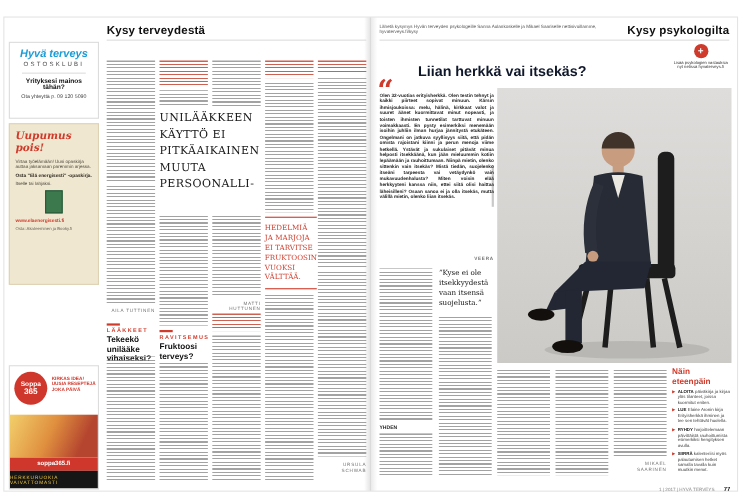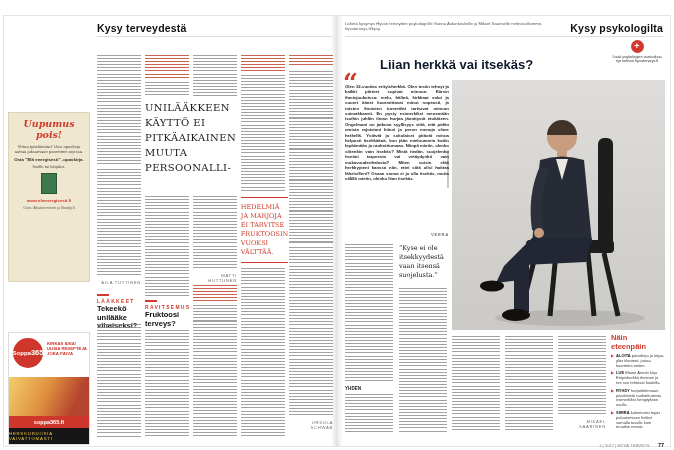--- a/index.html
+++ b/index.html
@@ -35,34 +35,41 @@
 <body>
 
 <div id="canvas">
 
   <div class="abs pageframe" style="left:3px;top:15px;width:668px;height:432px"></div>
   <div class="abs gutter" style="left:331px;top:16px;width:12px;height:430px"></div>
 
   <div class="abs hdr" style="left:97px;top:22px">Kysy terveydestä</div>
   <div class="abs rule" style="left:97px;top:36px;width:236px"></div>
 
-
-  <div class="abs ad" style="left:8px;top:112px;width:82px;height:170px;padding:5px;background:#f0e7d1;border-color:#ded2b5;text-align:center">
+  <div class="abs ad" style="left:8px;top:38px;width:82px;height:70px;padding:5px;text-align:center">
+    <div style="font-style:italic;font-weight:700;font-size:10px;color:#1a9cd7">Hyvä terveys</div>
+    <div style="font-size:5.5px;letter-spacing:2px;color:#444;margin-top:1px">OSTOSKLUBI</div>
+    <div class="rule" style="margin:4px 6px"></div>
+    <div style="font-size:6px;font-weight:700;color:#111">Yrityksesi mainos tähän?</div>
+    <div style="font-size:4.8px;color:#444;margin-top:3px">Ota yhteyttä p. 09 120 5090</div>
+  </div>
+
+  <div class="abs ad" style="left:8px;top:112px;width:82px;height:147px;padding:5px;background:#f0e7d1;border-color:#ded2b5;">
     <div style="font-family:'DejaVu Serif',serif;font-style:italic;font-weight:700;font-size:9.5px;color:#cf3a2a">Uupumus pois!</div>
     <div style="font-size:4.2px;line-height:5px;color:#4d483b;margin-top:4px">Virtaa työelämään! Uusi opaskirja auttaa jaksamaan paremmin arjessa.</div>
     <div style="font-size:4.4px;font-weight:700;color:#2e2a20;margin-top:3px">Osta ”Elä energisesti” -opaskirja.</div>
     <div style="font-size:4.2px;color:#4d483b;margin-top:2px">Itselle tai lahjaksi.</div>
     <div style="width:16px;height:21px;margin:4px auto 0;background:#3c7a4d;border:1px solid #28573a"></div>
     <div style="font-size:4.4px;font-weight:700;color:#cf3a2a;margin-top:4px">www.elaenergisesti.fi</div>
     <div style="font-size:3.9px;color:#6b6353;margin-top:2px">Osta: Akateeminen ja Booky.fi</div>
   </div>
 
 
   <div class="abs ad" style="left:8px;top:332px;width:82px;height:113px;position:absolute">
-    <div class="abs" style="left:4px;top:5px;width:30px;height:30px;border-radius:50%;background:#d0372c;color:#fff;display:flex;flex-direction:row;align-items:center;justify-content:center;line-height:6px">
+    <div class="abs" style="left:4px;top:5px;width:30px;height:30px;border-radius:50%;background:#d0372c;color:#fff;display:flex;flex-direction:column;align-items:center;justify-content:center;line-height:6px">
       <span style="font-size:6px;font-weight:700">Soppa</span>
       <span style="font-size:7.5px;font-weight:700">365</span>
     </div>
     <div class="abs" style="left:38px;top:8px;width:40px;font-size:4.3px;line-height:5px;font-weight:700;color:#d0372c">KIRKAS IDEA! UUSIA RESEPTEJÄ JOKA PÄIVÄ</div>
     <div class="abs" style="left:0;top:44px;width:80px;height:39px;background:linear-gradient(115deg,#f2cf6b,#e0903f 45%,#b5452f 80%)"></div>
     <div class="abs" style="left:0;top:83px;width:80px;height:12px;background:#d0372c;color:#fff;font-weight:700;font-size:5.5px;display:flex;align-items:center;justify-content:center">soppa365.fi</div>
     <div class="abs" style="left:0;top:95px;width:80px;height:16px;background:#161616;color:#f2c83f;font-size:4.3px;letter-spacing:.8px;display:flex;align-items:center;justify-content:center">HERKKURUOKIA VAIVATTOMASTI</div>
   </div>
 
   <div class="abs gk" style="left:97px;top:55px;width:44px;height:110px"></div>

